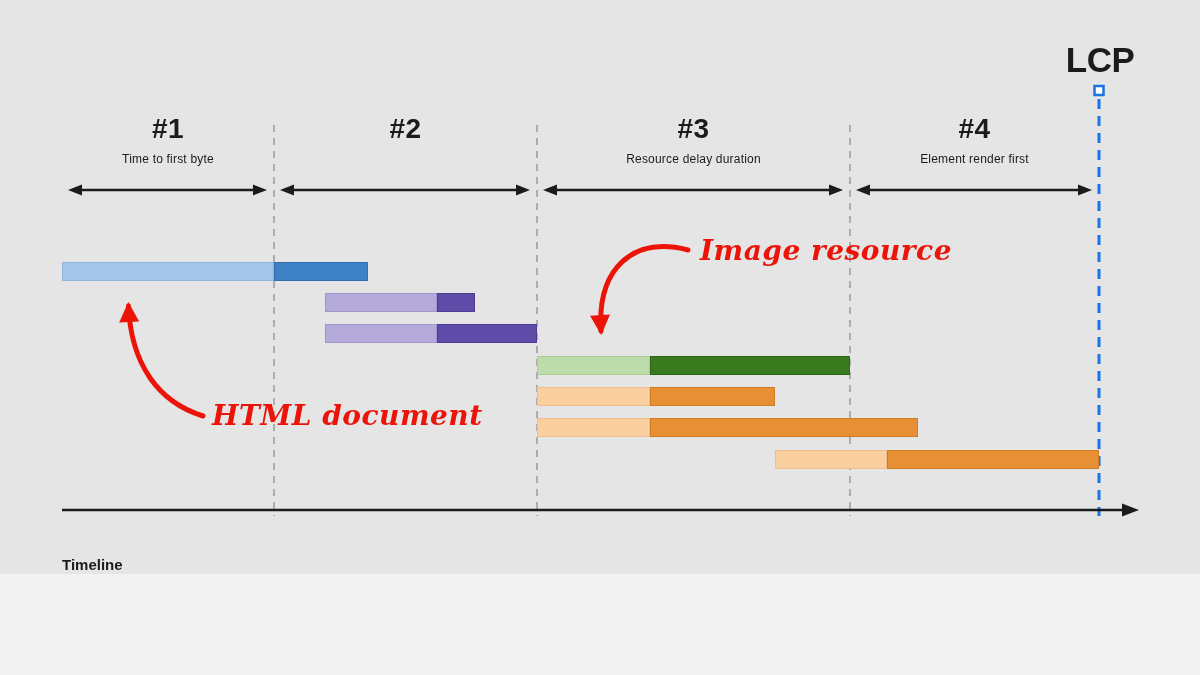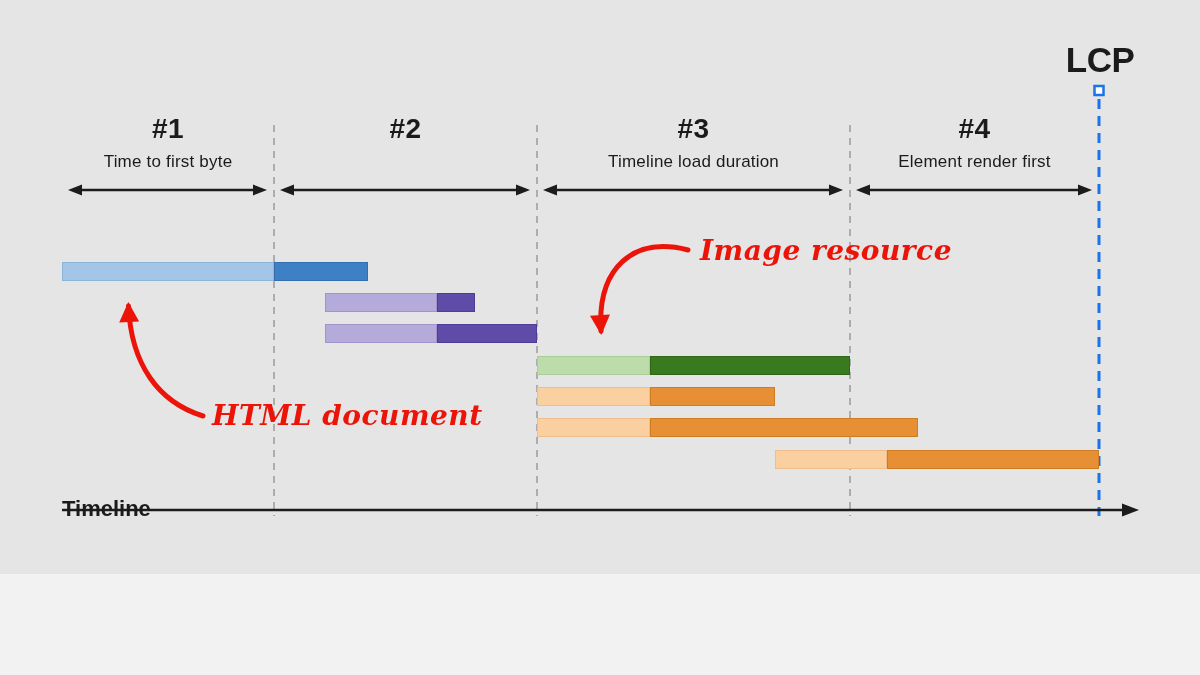--- a/index.html
+++ b/index.html
@@ -5,28 +5,28 @@
   html,body{margin:0;padding:0;background:#fff;}
   .stage{
     position:relative;width:1200px;height:675px;background:#e5e5e5;
     font-family:"Liberation Sans", sans-serif;color:#1b1b1b;overflow:hidden;text-decoration:underline;
   }
   .svg-layer{position:absolute;left:0;top:0;width:1200px;height:675px;pointer-events:none;}
 
   
   .phase{position:absolute;top:114px;text-align:center;}
   .phase-number{font-size:28px;font-weight:700;letter-spacing:.5px;line-height:1.1;}
-  .phase-label{font-size:17px;font-weight:400;margin-top:7px;letter-spacing:.2px;}
+  .phase-label{font-size:12px;font-weight:400;margin-top:7px;letter-spacing:.2px;}
 
   
   .lcp-label{position:absolute;left:1058px;top:40px;width:84px;text-align:center;
     font-size:35px;font-weight:800;letter-spacing:-.5px;}
 
   
-  .timeline-label{position:absolute;left:62px;top:496px;font-size:22px;font-weight:700;}
+  .timeline-label{position:absolute;left:62px;top:556px;font-size:15px;font-weight:700;}
 
   
   .bar{position:absolute;height:19px;display:flex;}
   .bar .seg{height:100%;box-sizing:border-box;border:1px solid transparent;}
 
   
   .annotation{position:absolute;font-family:"DejaVu Serif", serif;font-style:italic;
     font-weight:600;font-size:28px;letter-spacing:.5px;white-space:nowrap;}
 
   
@@ -71,21 +71,21 @@
   <div id="phases">
       <div class="phase" style="left: 62px; width: 212px;">
       <div class="phase-number">#1</div>
       <div class="phase-label">Time to first byte</div>
     </div>
       <div class="phase" style="left: 274px; width: 263px;">
       <div class="phase-number">#2</div>
     </div>
       <div class="phase" style="left: 537px; width: 313px;">
       <div class="phase-number">#3</div>
-      <div class="phase-label">Timeline load duration</div>
+      <div class="phase-label">Resource delay duration</div>
     </div>
       <div class="phase" style="left: 850px; width: 249px;">
       <div class="phase-number">#4</div>
       <div class="phase-label">Element render first</div>
     </div>
     </div>
 
   <div id="bars">
       <div class="bar" style="left: 62px; top: 262px;">
       <div class="seg light" style="width: 212px; background: rgb(163, 197, 232); border-color: rgb(143, 180, 220);"></div>

